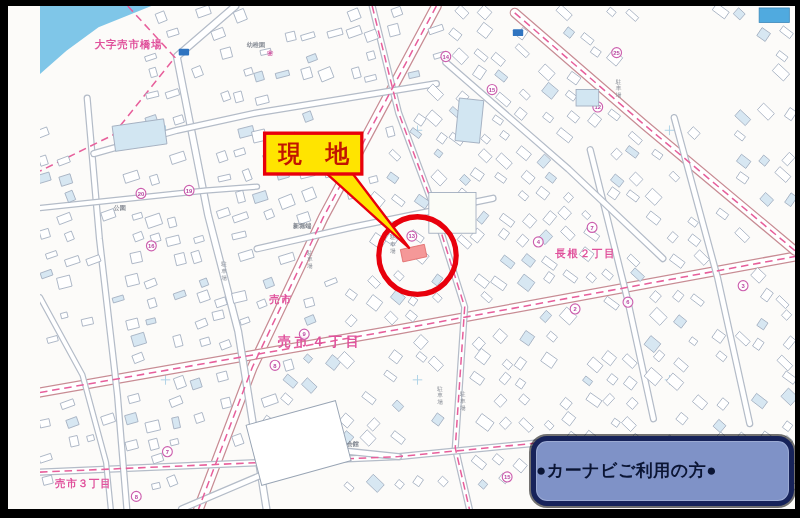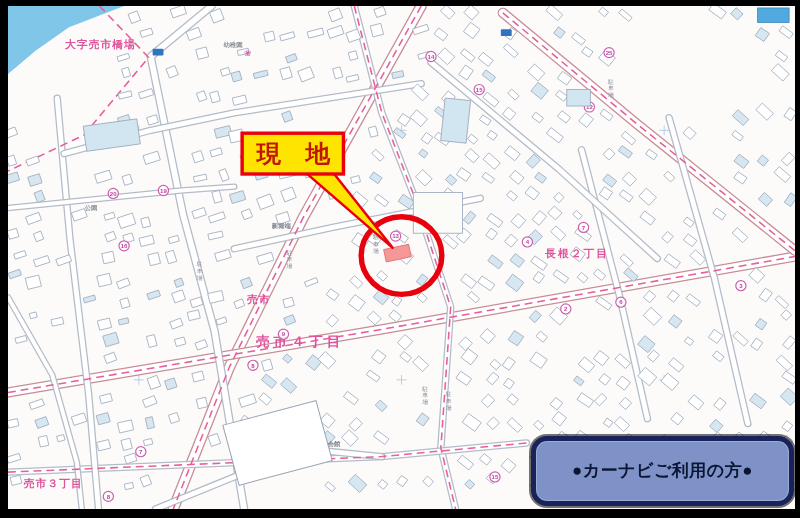--- a/index.html
+++ b/index.html
@@ -1,23 +1,23 @@
 <!DOCTYPE html>
 <html><head>
 <meta charset="utf-8">
 <style>
   html,body{margin:0;padding:0;background:#202020;}
   .stage{position:relative;width:800px;height:518px;background:#000;overflow:hidden;
          font-family:"Liberation Sans","DejaVu Sans",sans-serif;}
-  .map{position:absolute;left:8px;top:6px;right:5px;bottom:9px;background:#fcfbf9;overflow:hidden;}
+  .map{position:absolute;left:8px;top:6px;right:5px;bottom:9px;background:#fcfbf9;overflow:hidden;padding-left:32px;}
   .map svg{display:block;width:100%;height:100%;}
   .navi-box{position:absolute;left:531px;top:436px;width:263px;height:70px;box-sizing:border-box;
             background:#7f92c7;border:5px solid #17235a;border-radius:16px;
             box-shadow:0 0 0 2px rgba(0,0,0,.55), inset 0 0 0 1px rgba(255,255,255,.22);
-            display:flex;flex-direction:column;justify-content:center;align-items:center;}
+            display:flex;flex-direction:column;justify-content:center;}
   .navi-box .l1,.navi-box .l2{color:#0b1534;font-weight:bold;font-size:17px;line-height:1.3;
             letter-spacing:.5px;white-space:nowrap;}
 </style>
 </head>
 <body>
 
 <div class="stage">
   <div class="map">
     <svg id="mapsvg" viewBox="0 0 800 518" preserveAspectRatio="none">
       <rect x="0" y="0" width="800" height="518" fill="#fcfbf9"></rect>

